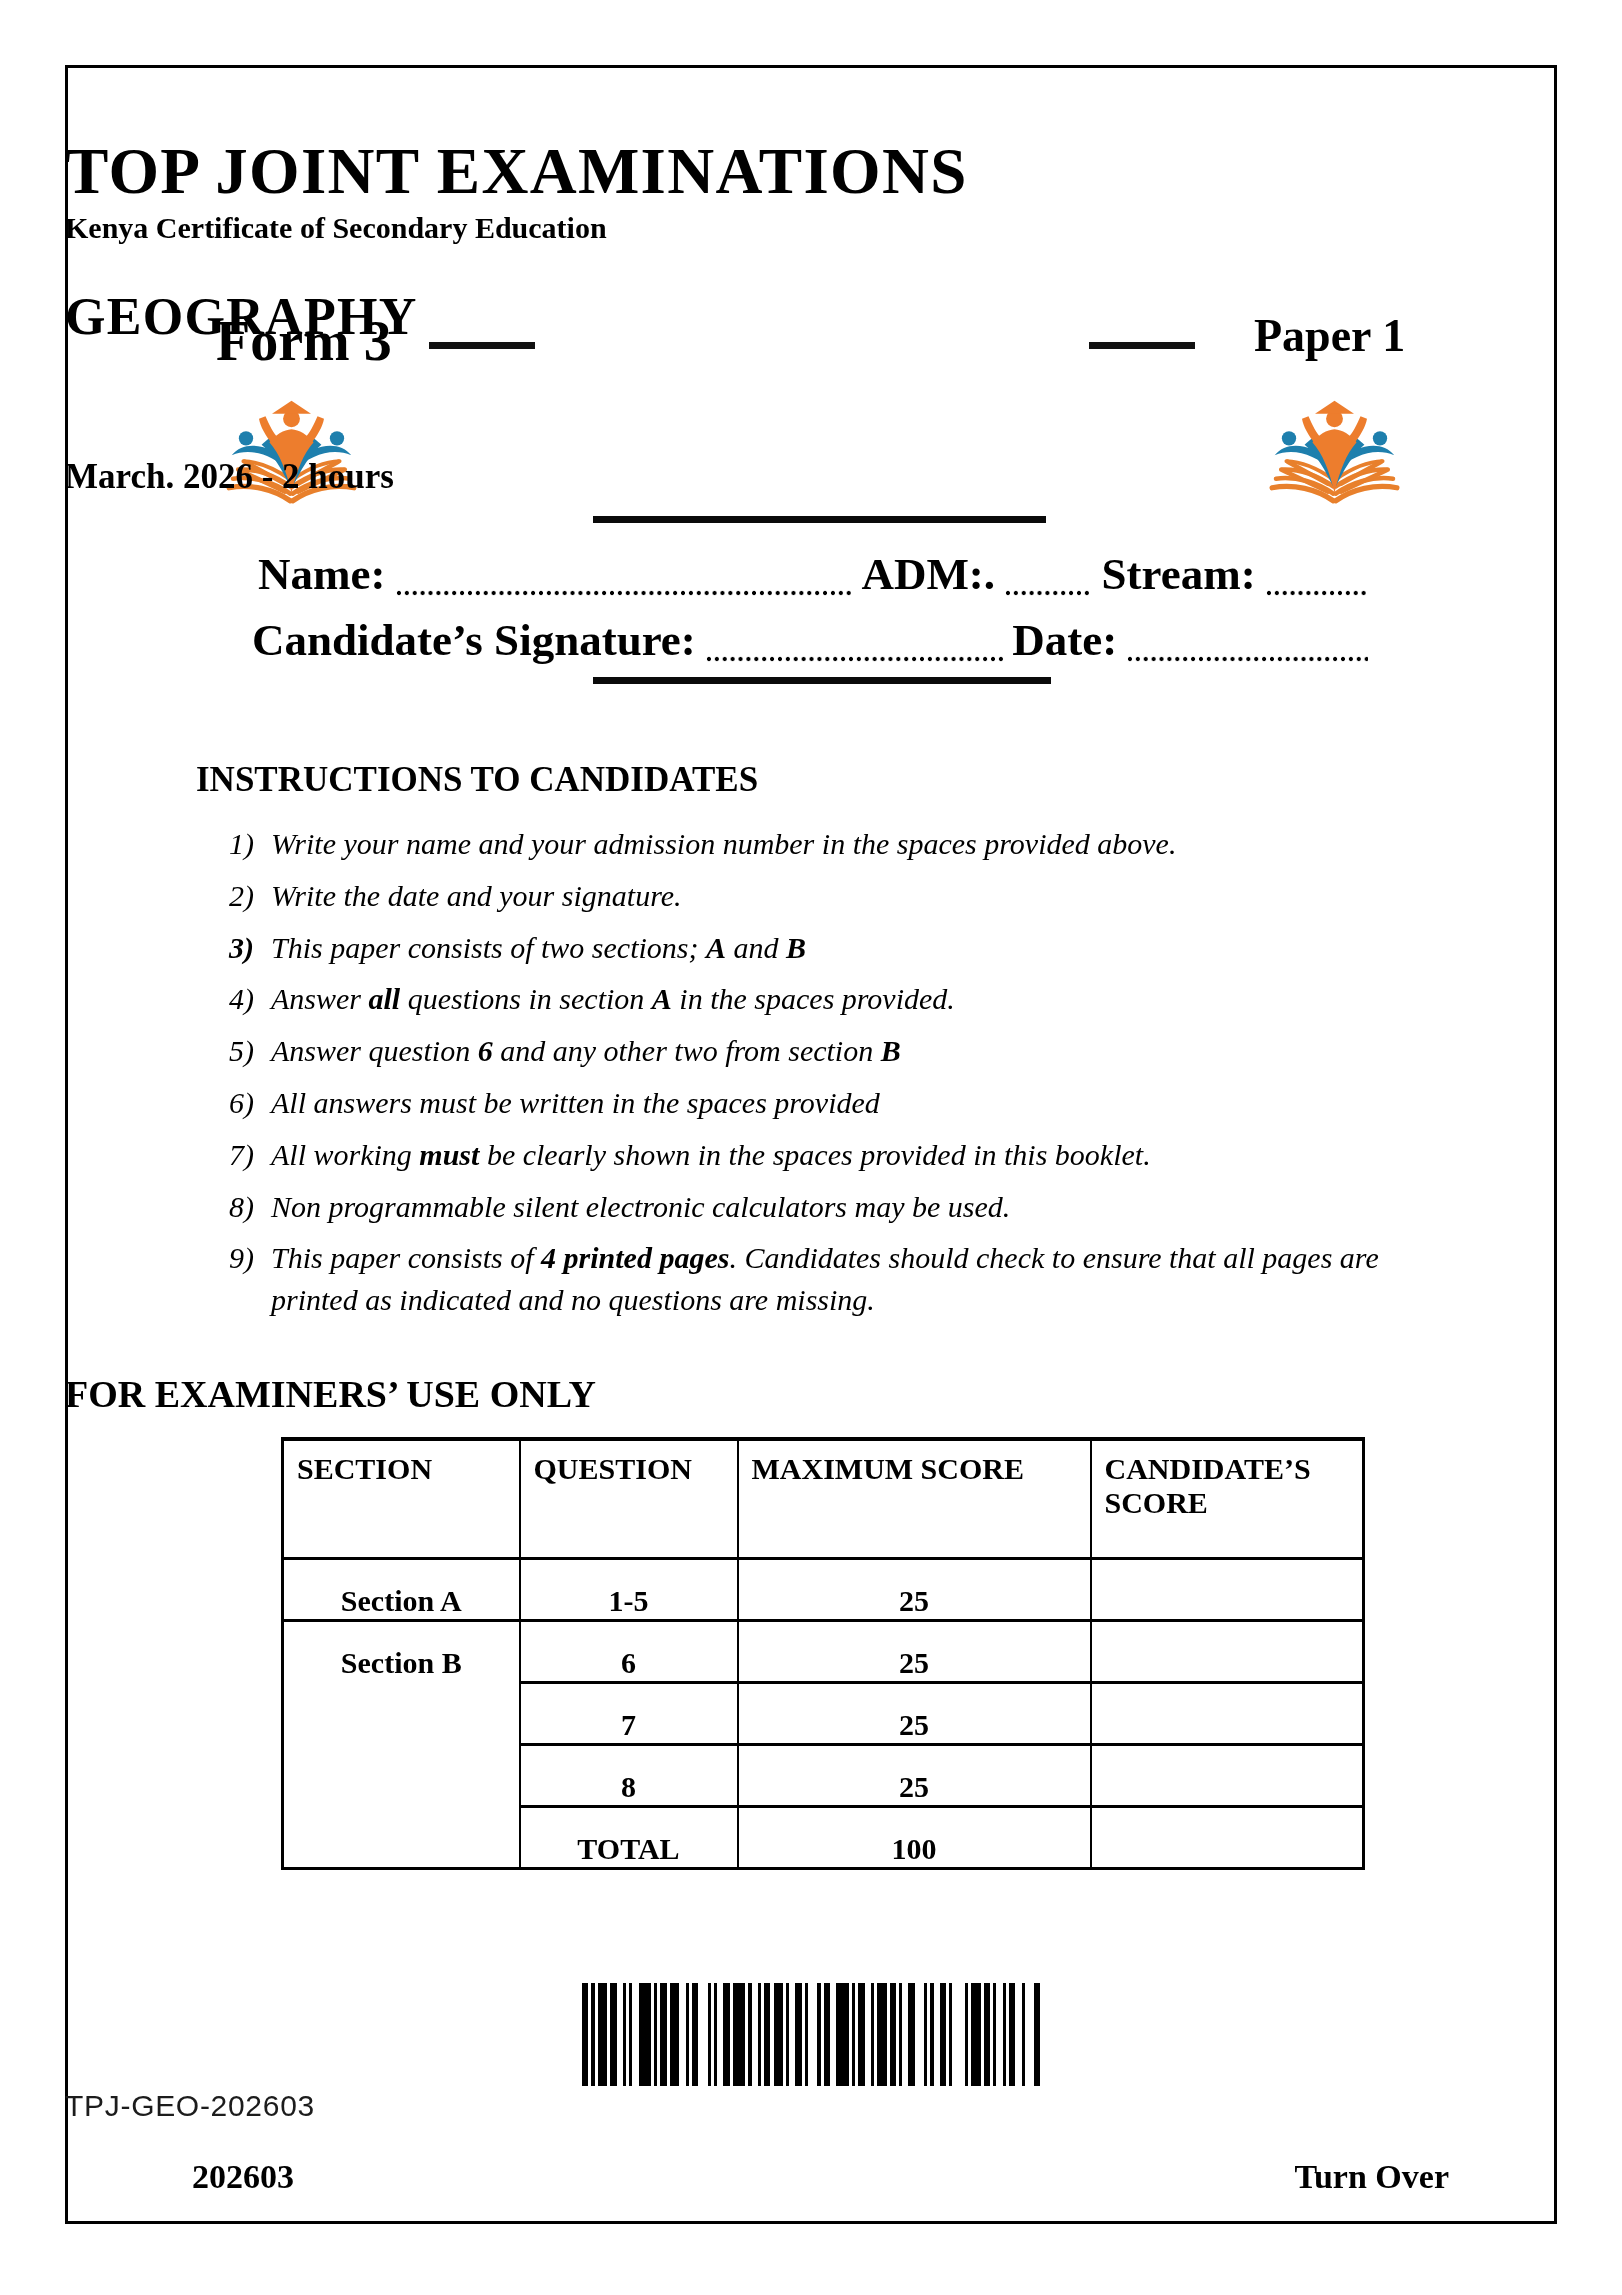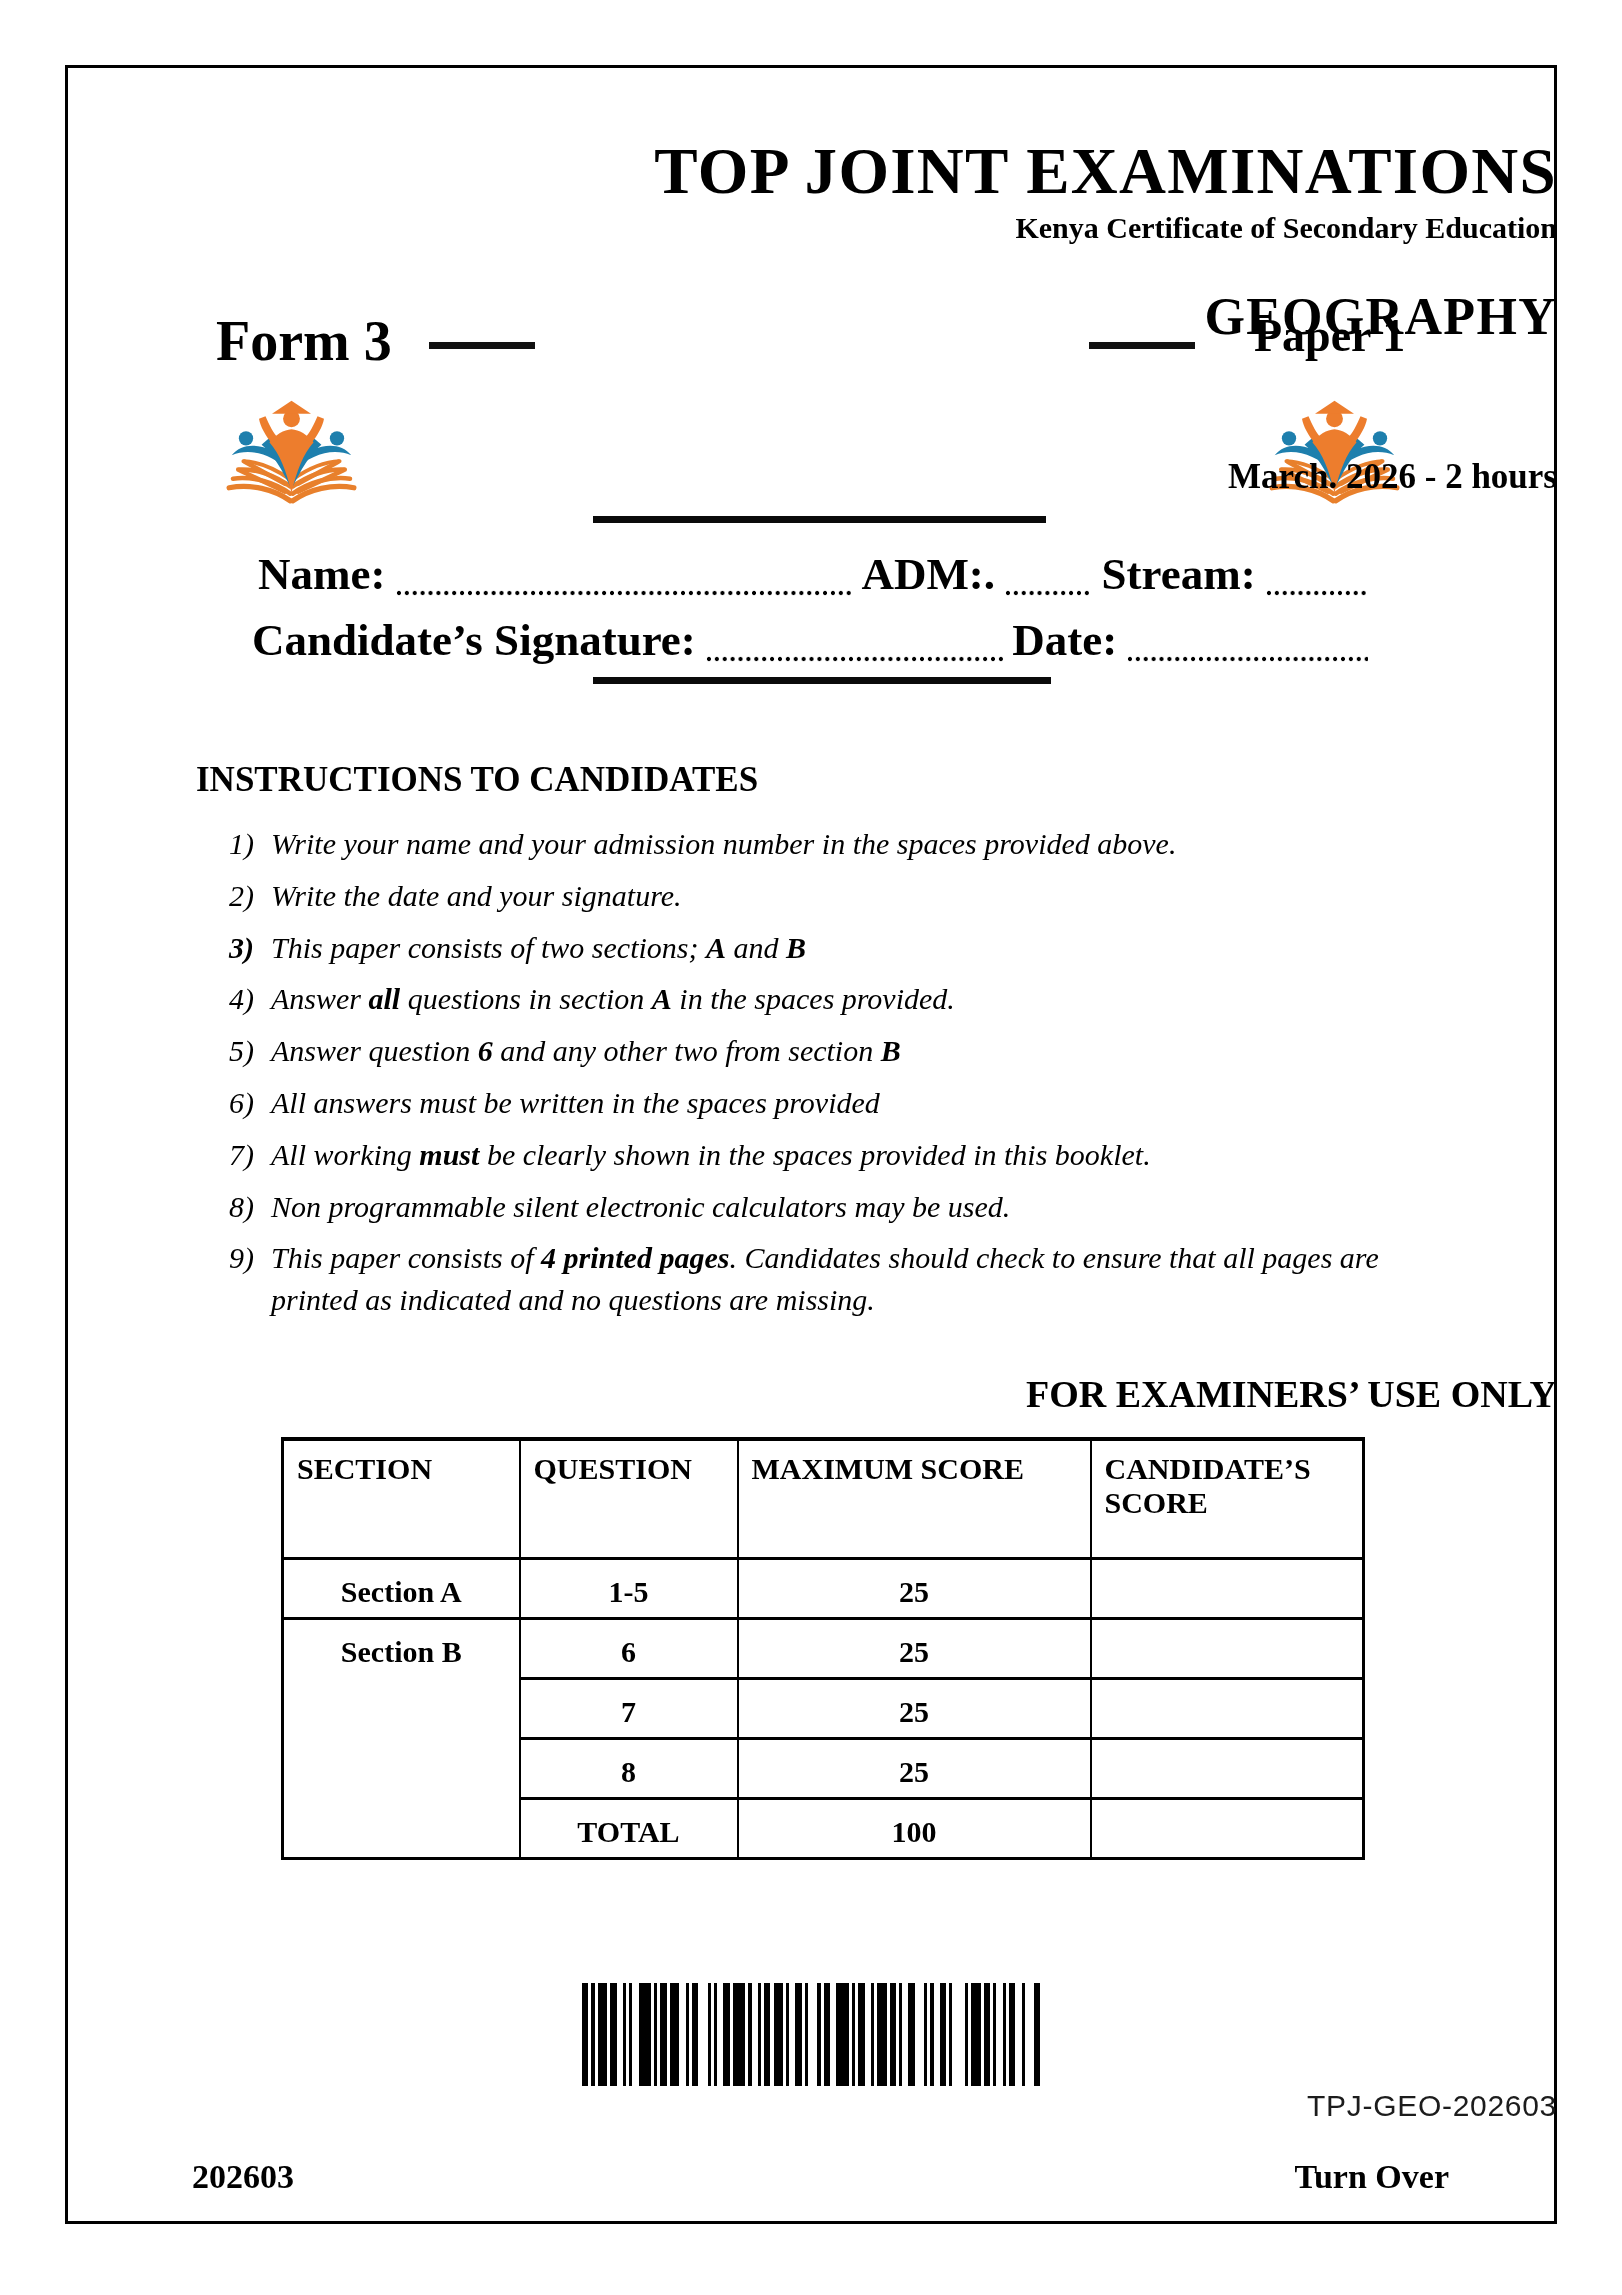--- a/index.html
+++ b/index.html
@@ -1,21 +1,21 @@
 <!DOCTYPE html>
 <html style="font-size:10.5px"><head>
 <meta charset="utf-8">
 <style>
   html,body{margin:0;padding:0;background:#ffffff;}
   .page{position:relative;width:1623px;height:2295px;background:#ffffff;
         font-family:"Liberation Serif","DejaVu Serif",serif;color:#000;overflow:hidden;}
   .frame{position:absolute;left:65px;top:65px;width:1492px;height:2159px;
          border:3.9px solid #000;box-sizing:border-box;}
   .abs{position:absolute;}
-  .ctr{left:65px;width:1492px;text-align:right;}
+  .ctr{left:65px;width:1492px;text-align:left;}
   .b{font-weight:bold;}
   .title{top:134px;font-size:65px;font-weight:bold;letter-spacing:1.3px;}
   .subtitle{top:211px;font-size:30px;font-weight:bold;}
   .form{left:216px;top:309px;font-size:56px;font-weight:bold;}
   .subject{top:287px;font-size:52px;font-weight:bold;letter-spacing:1.3px;}
   .paper{left:1254px;top:309px;font-size:46px;font-weight:bold;}
   .dash{background:#111;height:7.2px;width:106px;top:342px;}
   .dash1{left:429px;} .dash2{left:1089px;}
   .logo{width:143px;height:124px;top:390px;}
   .logoL{left:220px;} .logoR{left:1263px;}
@@ -33,21 +33,21 @@
   .instr-h{left:196px;top:760px;font-size:35px;font-weight:bold;}
   .ilist{left:196px;top:823px;width:1184px;font-size:30px;font-style:italic;}
   .item{display:flex;margin-bottom:9.8px;line-height:42px;}
   .inum{width:58px;min-width:58px;text-align:right;margin-right:17px;}
   .itext{flex:1;}
   .exam-h{top:1372px;font-size:38px;font-weight:bold;}
   table.scores{position:absolute;left:281px;top:1437px;width:1081px;border-collapse:collapse;
                border:3.3px solid #000;border-top:4.6px solid #000;table-layout:fixed;}
   table.scores th,table.scores td{border:2px solid #000;font-size:30px;box-sizing:border-box;}
   table.scores th{text-align:left;vertical-align:top;padding:10.5px 13px;height:119px;border-bottom:3.3px solid #000;}
-  table.scores td{text-align:center;vertical-align:top;font-weight:bold;padding-top:15px;height:60px;border-top:3.3px solid #000;}
+  table.scores td{text-align:center;vertical-align:top;font-weight:bold;padding-top:24px;height:60px;border-top:3.3px solid #000;}
   td.secb{vertical-align:middle;padding-top:0;}
   .barcode{left:582px;top:1983px;width:458px;height:103px;display:flex;}
   .bar{height:100%;}
   .bc-label{top:2089px;font-size:30px;font-family:"Liberation Sans","DejaVu Sans",sans-serif;
             color:#1c1c1c;letter-spacing:0.7px;font-weight:normal;}
   .foot{font-size:34px;font-weight:bold;top:2158px;}
   .footL{left:192px;} .footR{right:174px;}
 </style>
 </head>
 <body>

